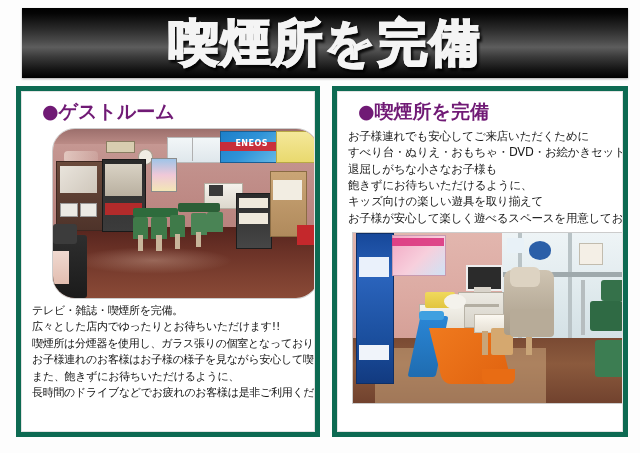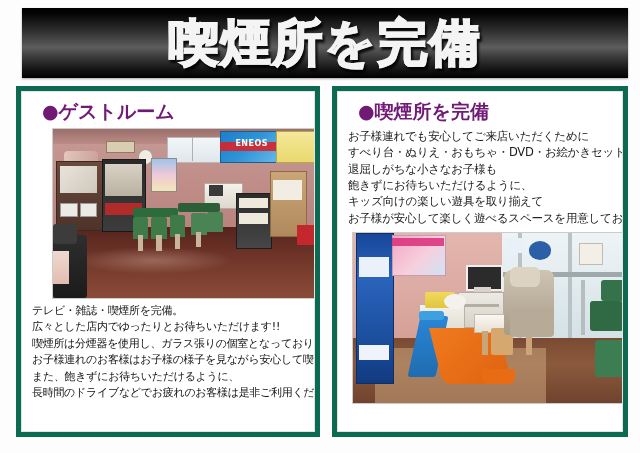--- a/index.html
+++ b/index.html
@@ -122,20 +122,21 @@
   
   .photo {
     position: relative;
     overflow: hidden;
     border: 1px solid #cccccc;
   }
   #photo-guest {
     width: 265px;
     height: 169px;
     margin: 0 0 4px 20px;
+    border-radius: 23px;
   }
   #photo-kids {
     width: 275px;
     height: 170px;
     margin: 6px 0 0 4px;
   }
 
   .ph-layer { position: absolute; }
 
   

